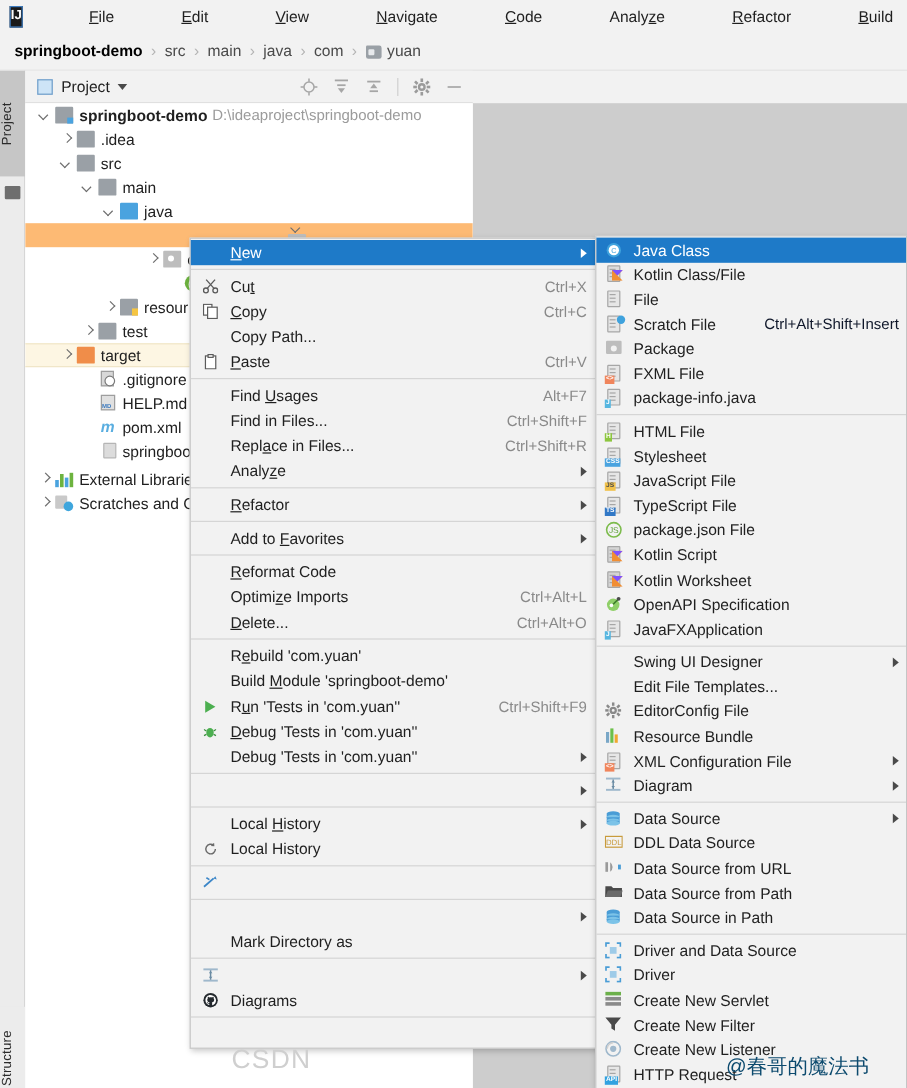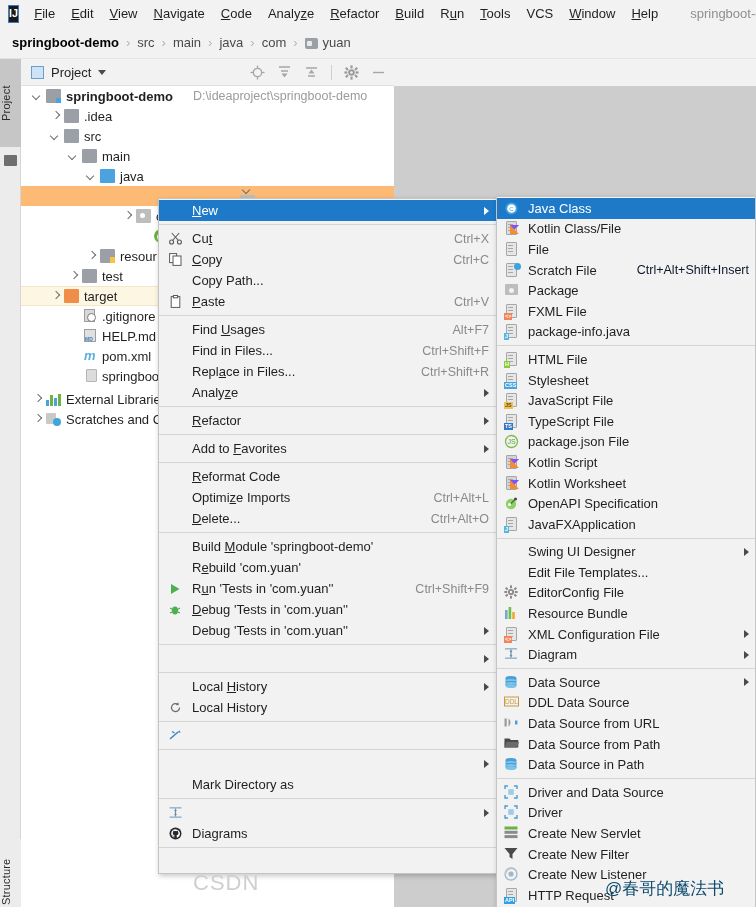--- a/index.html
+++ b/index.html
@@ -10,21 +10,21 @@
     color: #1f1f1f;
     background: #f2f2f2;
     position: relative;
     -webkit-font-smoothing: antialiased;
   }
   .app { position:absolute; inset:0; }
 
   
   .menubar {
     position:absolute; left:0; top:0; width:756px; height:27px;
-    background:#f2f2f2; display:flex; align-items:center; padding-left:4px;
+    background:#f2f2f2; display:flex; align-items:center; padding-left:4px;gap:40px;
   }
   .ij-logo {
     width:18px; height:18px; margin:0 7px 0 4px;
     background:#1a1a1a; color:#fff; font-size:11px; font-weight:bold;
     display:flex; align-items:center; justify-content:center;
     border:1px solid #3d7bbf; line-height:1;
   }
   .menubar .mi {
     padding:3px 8px; font-size:13px; color:#1f1f1f; white-space:nowrap; cursor:default;
   }
@@ -130,21 +130,21 @@
   .ic-md{background:#e0e0e0;border:1px solid #9e9e9e;width:12px;height:13px;}
   .ic-md::after{content:"MD";position:absolute;left:0px;bottom:-1px;font-size:5px;color:#3d7bbf;font-weight:bold;}
   .ic-m{color:#5aaee0;font-style:italic;font-size:13px;font-weight:bold;line-height:14px;}
   .ic-git{background:#d8d8d8;border:1px solid #9e9e9e;width:11px;height:13px;}
   .ic-git::after{content:"";position:absolute;right:-2px;bottom:-1px;width:7px;height:7px;border:1.3px solid #7a7a7a;border-radius:50%;background:#fff;}
   .ic-lib{width:14px;height:13px;display:flex;align-items:flex-end;gap:1px;}
   .ic-lib i{display:block;width:3px;background:#4aa3df;}
   .ic-scr{width:14px;height:14px;position:relative;}
   .ic-scr::before{content:"";position:absolute;left:0;top:1px;width:10px;height:11px;background:#c9c9c9;border-radius:1px;}
   .ic-scr::after{content:"";position:absolute;right:0;bottom:0;width:8px;height:8px;border-radius:50%;background:#3fa6dd;}
-  .lbl-dim{color:#9b9b9b;margin-left:20px;font-size:12.5px;}
+  .lbl-dim{color:#9b9b9b;margin-left:4px;font-size:12.5px;}
   .lbl-bold{font-weight:bold;}
 
   
   .ctxmenu {
     position:absolute; left:158px; top:198px; width:340px;
     background:#f2f2f2; border:1px solid #c5c5c5;
     box-shadow:1px 2px 5px rgba(0,0,0,.22);
     padding:1px 0;
   }
   .citem {
@@ -518,26 +518,26 @@
     </div>
     <div class="citem">
       <span class="cico"></span>
       <span class="ctext"><u class="mn">D</u>elete...</span>
       <span class="ckey">Ctrl+Alt+O</span>
     </div>
     <div class="csep"></div>
 
     <div class="citem">
       <span class="cico"></span>
-      <span class="ctext">Build <u class="mn">M</u>odule 'springboot-demo'</span>
-    </div>
-    <div class="citem">
-      <span class="cico"></span>
       <span class="ctext">R<u class="mn">e</u>build 'com.yuan'</span>
       <span class="ckey"></span>
+    </div>
+    <div class="citem">
+      <span class="cico"></span>
+      <span class="ctext">Build <u class="mn">M</u>odule 'springboot-demo'</span>
     </div>
     <div class="citem">
       <span class="cico">
         <svg width="12" height="12" viewBox="0 0 12 12">
             <path d="M2 1 L10.5 6 L2 11 Z" fill="#4caf50"></path>
           </svg>
       </span>
       <span class="ctext">R<u class="mn">u</u>n 'Tests in 'com.yuan''</span>
       <span class="ckey">Ctrl+Shift+F9</span>
     </div>

